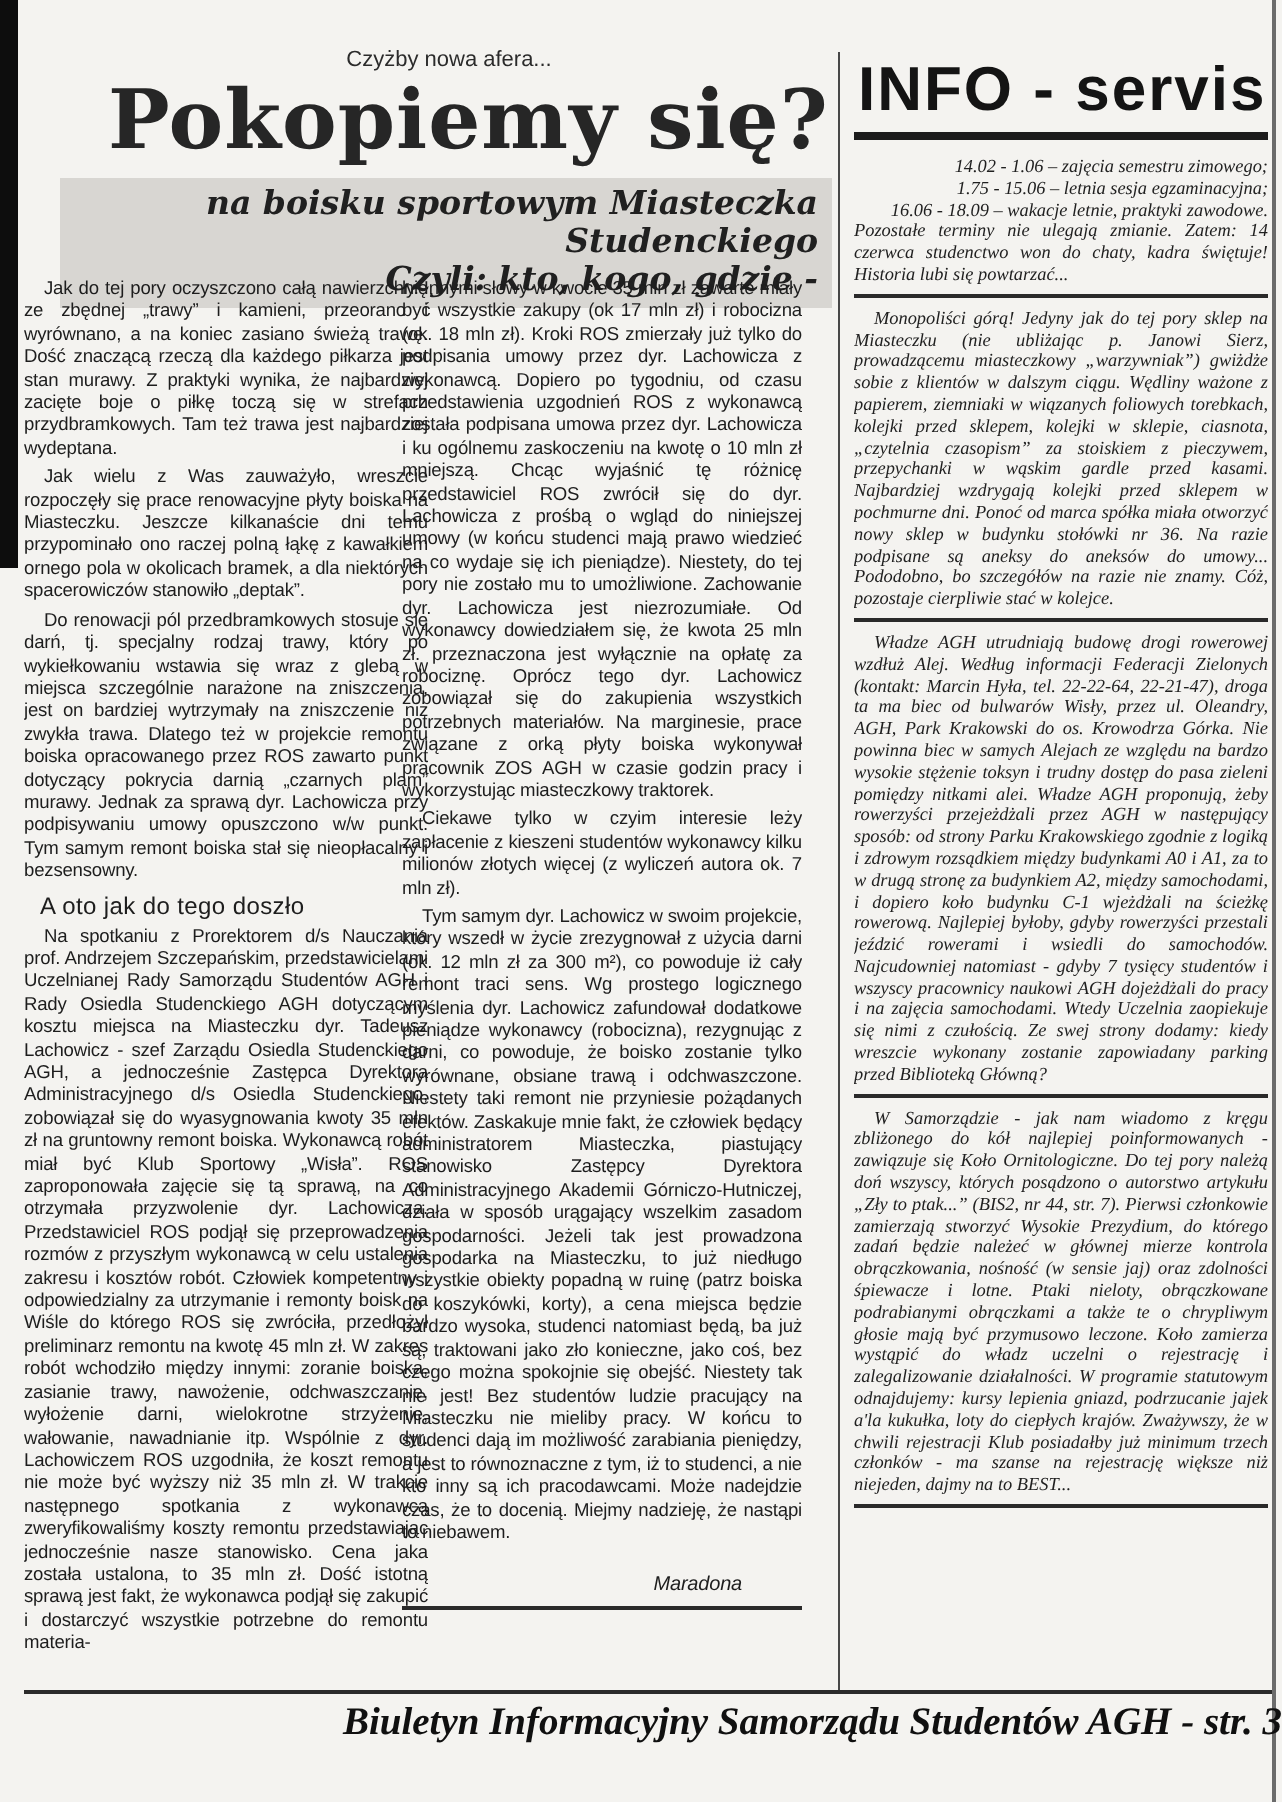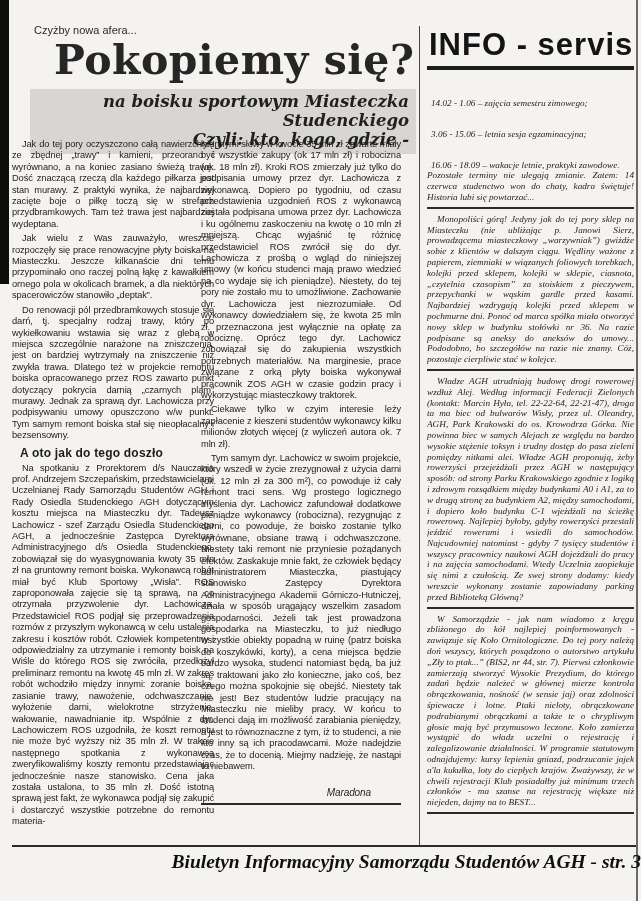--- a/index.html
+++ b/index.html
@@ -7,21 +7,21 @@
     width:641px;height:901px;position:relative;overflow:hidden;
     background:#f4f3f0;color:#1d1d1d;
     font-family:"Liberation Sans",sans-serif;
   }
   
   .leftbar{position:absolute;left:0;top:0;width:9px;height:284px;background:#0d0d0d;}
   .page-edge{position:absolute;left:636px;top:0;width:2px;height:901px;background:#6b6b6b;}
 
   
   .header{position:absolute;left:12px;top:24px;width:403px;}
-  .kicker{font-size:11px;color:#2b2b2b;margin-left:22px;}
+  .kicker{font-size:11px;color:#2b2b2b;margin-left:22px;text-align:center;}
   .main-title{
     font-family:"DejaVu Serif",serif;font-weight:bold;font-size:41px;line-height:46px;
     color:#262626;text-align:left;padding-left:42px;margin-top:1px;letter-spacing:0.5px;
   }
   .subtitle-box{
     margin-left:18px;margin-top:6px;width:372px;background:#d8d6d2;
     padding:3px 7px 5px 7px;text-align:right;
     font-family:"DejaVu Serif",serif;font-weight:bold;font-style:italic;
     font-size:16.5px;line-height:19px;color:#202020;
   }
@@ -30,34 +30,34 @@
   .v-divider{position:absolute;left:419px;top:26px;width:1px;height:819px;background:#474747;}
 
   
   .col{position:absolute;top:139px;height:708px;overflow:hidden;
     font-size:9.3px;line-height:11.4px;letter-spacing:-0.1px;
     text-align:justify;color:#1d1d1d;}
   .col-left{left:12px;width:202px;}
   .col-mid{left:201px;width:200px;}
   .para{margin:0 0 3px 0;}
   .indent{text-indent:10px;}
-  .subhead{font-weight:bold;font-size:12px;line-height:14px;margin:4px 0 3px 0;
+  .subhead{font-weight:normal;font-size:12px;line-height:14px;margin:4px 0 3px 0;
     padding-left:8px;text-align:left;letter-spacing:0.2px;}
   .signature{text-align:right;font-style:italic;padding-right:30px;margin-top:15px;font-size:10px;}
 
   
   .info-col{position:absolute;left:427px;top:27px;width:207px;}
   .info-title{font-family:"Liberation Sans",sans-serif;font-weight:bold;font-size:31px;
     line-height:36px;letter-spacing:1px;color:#141414;padding-left:2px;}
   .info-thick-rule{border-top:4px solid #1c1c1c;margin:3px 0 8px 0;}
   .info-body{font-family:"Liberation Serif",serif;font-style:italic;
     font-size:9.2px;line-height:10.8px;text-align:justify;color:#1f1f1f;
     max-height:762px;overflow:hidden;}
   .info-body .para{margin:0 0 2px 0;}
-  .sched-line{text-align:left;padding-left:4px;white-space:nowrap;margin-top:20px;}
+  .sched-line{text-align:right;padding-left:4px;white-space:nowrap;}
   .rule-sep{border-top:2px solid #2a2a2a;margin:4px 0 5px 0;}
 
   
   .fullwidth-rule{position:absolute;left:12px;top:845px;width:624px;height:2px;background:#2b2b2b;}
   .footer-text{position:absolute;left:0;top:851px;width:641px;text-align:right;
     font-family:"Liberation Serif",serif;font-weight:bold;font-style:italic;
     font-size:19.5px;color:#101010;}
 </style>
 </head>
 <body>
@@ -89,21 +89,21 @@
     <div class="para indent">Tym samym dyr. Lachowicz w swoim projekcie, który wszedł w życie zrezygnował z użycia darni (ok. 12 mln zł za 300 m²), co powoduje iż cały remont traci sens. Wg prostego logicznego myślenia dyr. Lachowicz zafundował dodatkowe pieniądze wykonawcy (robocizna), rezygnując z darni, co powoduje, że boisko zostanie tylko wyrównane, obsiane trawą i odchwaszczone. Niestety taki remont nie przyniesie pożądanych efektów. Zaskakuje mnie fakt, że człowiek będący administratorem Miasteczka, piastujący stanowisko Zastępcy Dyrektora Administracyjnego Akademii Górniczo-Hutniczej, działa w sposób urągający wszelkim zasadom gospodarności. Jeżeli tak jest prowadzona gospodarka na Miasteczku, to już niedługo wszystkie obiekty popadną w ruinę (patrz boiska do koszykówki, korty), a cena miejsca będzie bardzo wysoka, studenci natomiast będą, ba już są, traktowani jako zło konieczne, jako coś, bez czego można spokojnie się obejść. Niestety tak nie jest! Bez studentów ludzie pracujący na Miasteczku nie mieliby pracy. W końcu to studenci dają im możliwość zarabiania pieniędzy, a jest to równoznaczne z tym, iż to studenci, a nie kto inny są ich pracodawcami. Może nadejdzie czas, że to docenią. Miejmy nadzieję, że nastąpi to niebawem.</div>
     <div class="signature">Maradona</div>
     <div class="rule-sep"></div>
   </div>
 
 <div class="info-col">
   <div class="info-title">INFO - servis</div>
   <div class="info-thick-rule"></div>
   <div class="info-body">
       <div class="sched-line">14.02 -  1.06 – zajęcia semestru zimowego;</div>
-      <div class="sched-line">3.06 - 15.06 – letnia sesja egzaminacyjna;</div>
+      <div class="sched-line">1.75 - 15.06 – letnia sesja egzaminacyjna;</div>
       <div class="sched-line">16.06 - 18.09 – wakacje letnie, praktyki zawodowe.</div>
       <div class="para">Pozostałe terminy nie ulegają zmianie. Zatem: 14 czerwca studenctwo won do chaty, kadra świętuje! Historia lubi się powtarzać...</div>
       <div class="rule-sep"></div>
       <div class="para indent">Monopoliści górą! Jedyny jak do tej pory sklep na Miasteczku (nie ubliżając p. Janowi Sierz, prowadzącemu miasteczkowy „warzywniak”) gwiżdże sobie z klientów w dalszym ciągu. Wędliny ważone z papierem, ziemniaki w wiązanych foliowych torebkach, kolejki przed sklepem, kolejki w sklepie, ciasnota, „czytelnia czasopism” za stoiskiem z pieczywem, przepychanki w wąskim gardle przed kasami. Najbardziej wzdrygają kolejki przed sklepem w pochmurne dni. Ponoć od marca spółka miała otworzyć nowy sklep w budynku stołówki nr 36. Na razie podpisane są aneksy do aneksów do umowy... Pododobno, bo szczegółów na razie nie znamy. Cóż, pozostaje cierpliwie stać w kolejce.</div>
       <div class="rule-sep"></div>
       <div class="para indent">Władze AGH utrudniają budowę drogi rowerowej wzdłuż Alej. Według informacji Federacji Zielonych (kontakt: Marcin Hyła, tel. 22-22-64, 22-21-47), droga ta ma biec od bulwarów Wisły, przez ul. Oleandry, AGH, Park Krakowski do os. Krowodrza Górka. Nie powinna biec w samych Alejach ze względu na bardzo wysokie stężenie toksyn i trudny dostęp do pasa zieleni pomiędzy nitkami alei. Władze AGH proponują, żeby rowerzyści przejeżdżali przez AGH w następujący sposób: od strony Parku Krakowskiego zgodnie z logiką i zdrowym rozsądkiem między budynkami A0 i A1, za to w drugą stronę za budynkiem A2, między samochodami, i dopiero koło budynku C-1 wjeżdżali na ścieżkę rowerową. Najlepiej byłoby, gdyby rowerzyści przestali jeździć rowerami i wsiedli do samochodów. Najcudowniej natomiast - gdyby 7 tysięcy studentów i wszyscy pracownicy naukowi AGH dojeżdżali do pracy i na zajęcia samochodami. Wtedy Uczelnia zaopiekuje się nimi z czułością. Ze swej strony dodamy: kiedy wreszcie wykonany zostanie zapowiadany parking przed Biblioteką Główną?</div>
       <div class="rule-sep"></div>
       <div class="para indent">W Samorządzie - jak nam wiadomo z kręgu zbliżonego do kół najlepiej poinformowanych - zawiązuje się Koło Ornitologiczne. Do tej pory należą doń wszyscy, których posądzono o autorstwo artykułu „Zły to ptak...” (BIS2, nr 44, str. 7). Pierwsi członkowie zamierzają stworzyć Wysokie Prezydium, do którego zadań będzie należeć w głównej mierze kontrola obrączkowania, nośność (w sensie jaj) oraz zdolności śpiewacze i lotne. Ptaki nieloty, obrączkowane podrabianymi obrączkami a także te o chrypliwym głosie mają być przymusowo leczone. Koło zamierza wystąpić do władz uczelni o rejestrację i zalegalizowanie działalności. W programie statutowym odnajdujemy: kursy lepienia gniazd, podrzucanie jajek a'la kukułka, loty do ciepłych krajów. Zważywszy, że w chwili rejestracji Klub posiadałby już minimum trzech członków - ma szanse na rejestrację większe niż niejeden, dajmy na to BEST...</div>
       <div class="rule-sep"></div>
     </div>

